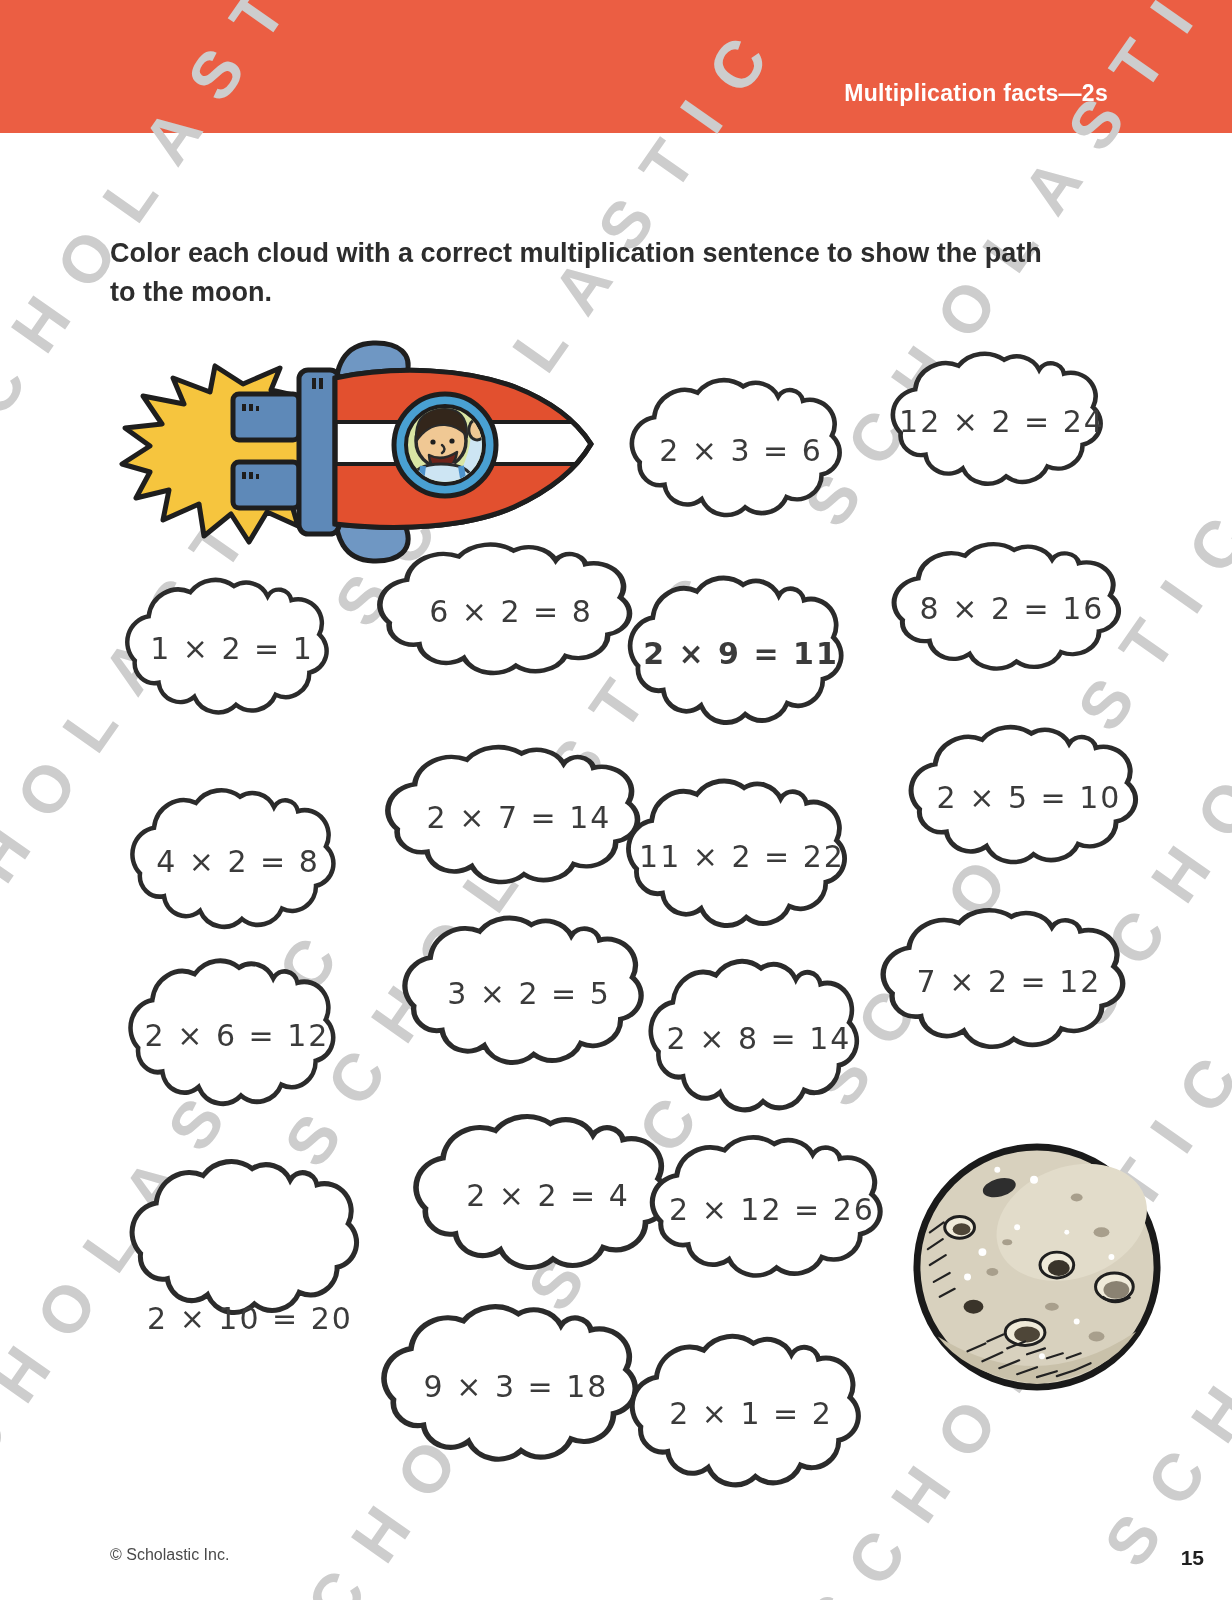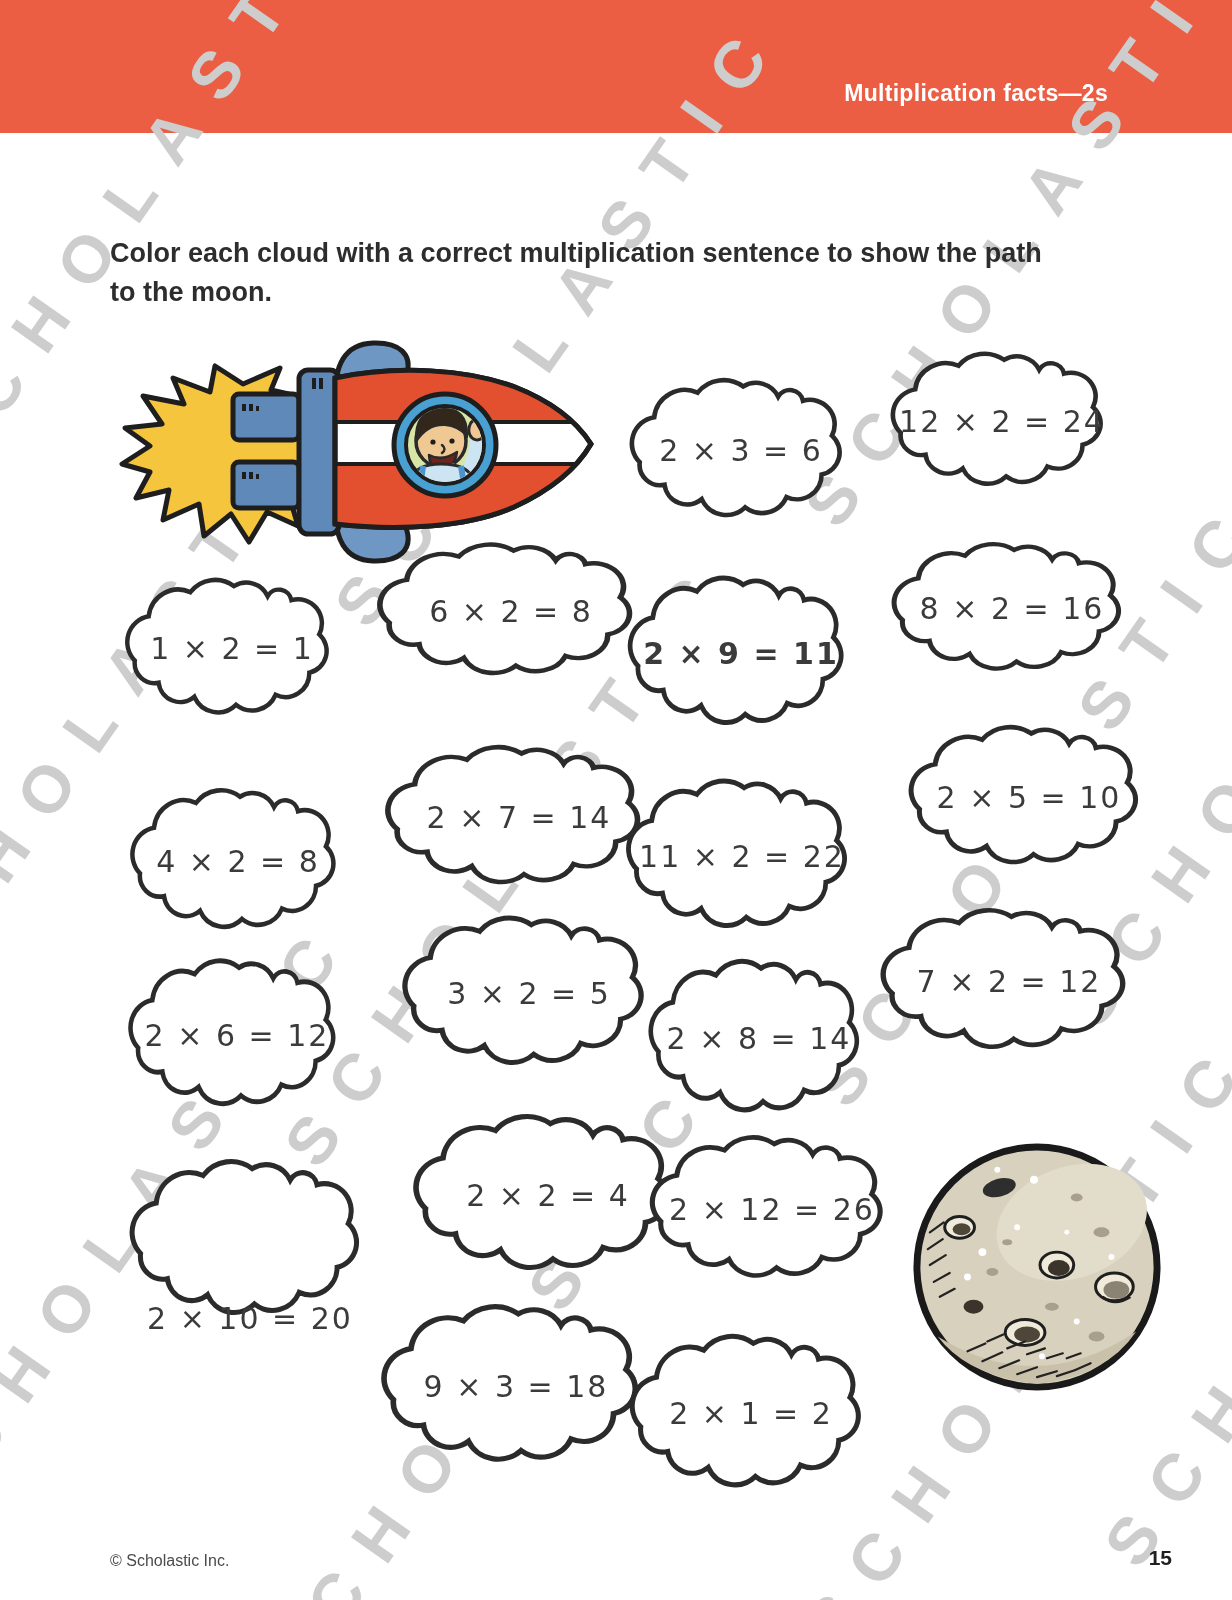--- a/index.html
+++ b/index.html
@@ -47,22 +47,22 @@
   .cloud svg{position:absolute; inset:0; width:100%; height:100%;}
   .cloud-path{fill:#ffffff; stroke:#2B2B2B; stroke-width:4.5;}
   .cloud-text{
     position:relative; z-index:1; margin-top:-4px;
     font-family:"DejaVu Sans", sans-serif;
     font-size:30px; color:#3B3B3B; letter-spacing:2px; white-space:nowrap;
   }
   
   .footer{
     position:absolute; left:0; bottom:30px; width:100%; z-index:2;
-    display:flex; align-items:flex-end; justify-content:space-between;
-    box-sizing:border-box; padding:0 60px 0 110px;
+    display:flex; align-items:flex-start; justify-content:space-between;
+    box-sizing:border-box; padding:0 28px 0 110px;
   }
   .copyright{font-size:16px; color:#4A4A4A;}
   .footer-right{display:flex; align-items:baseline; gap:52px;}
   .series{font-size:20px; color:#1F1F1F;}
   .pageno{font-size:21px; font-weight:700; color:#1F1F1F;}
 </style>
 </head>
 <body>
 
 <div class="page">

